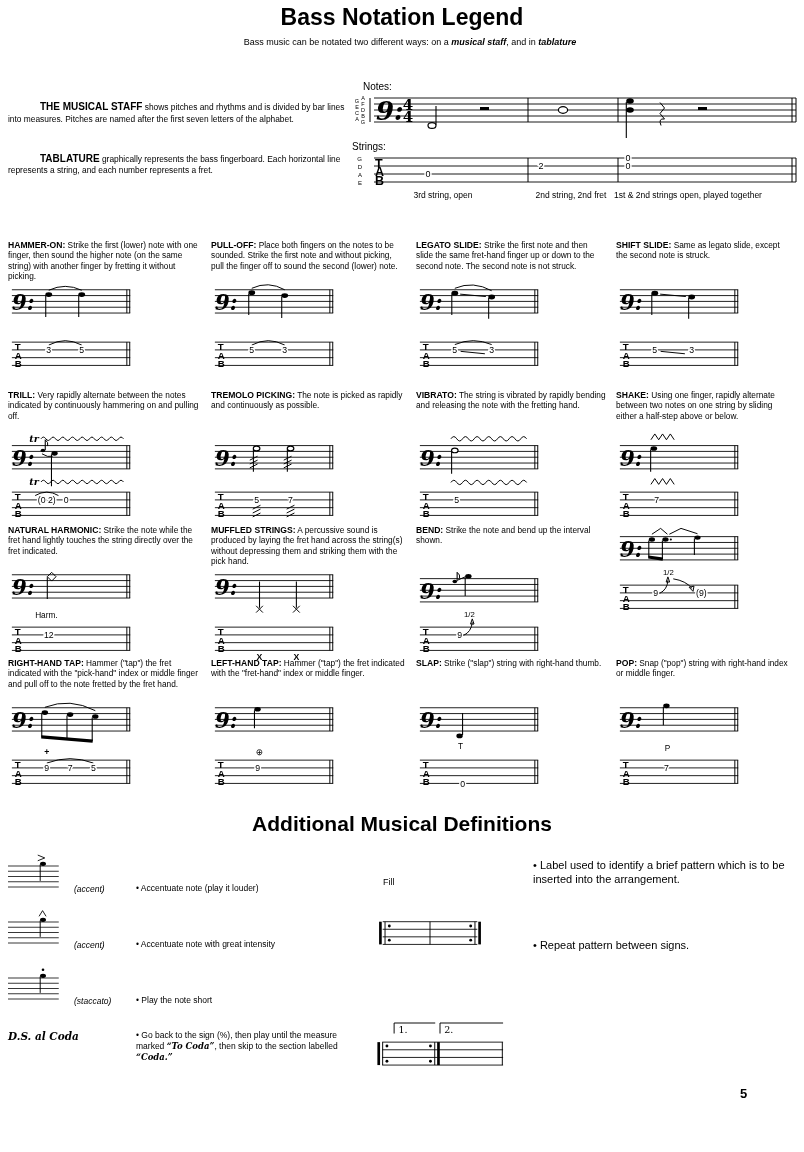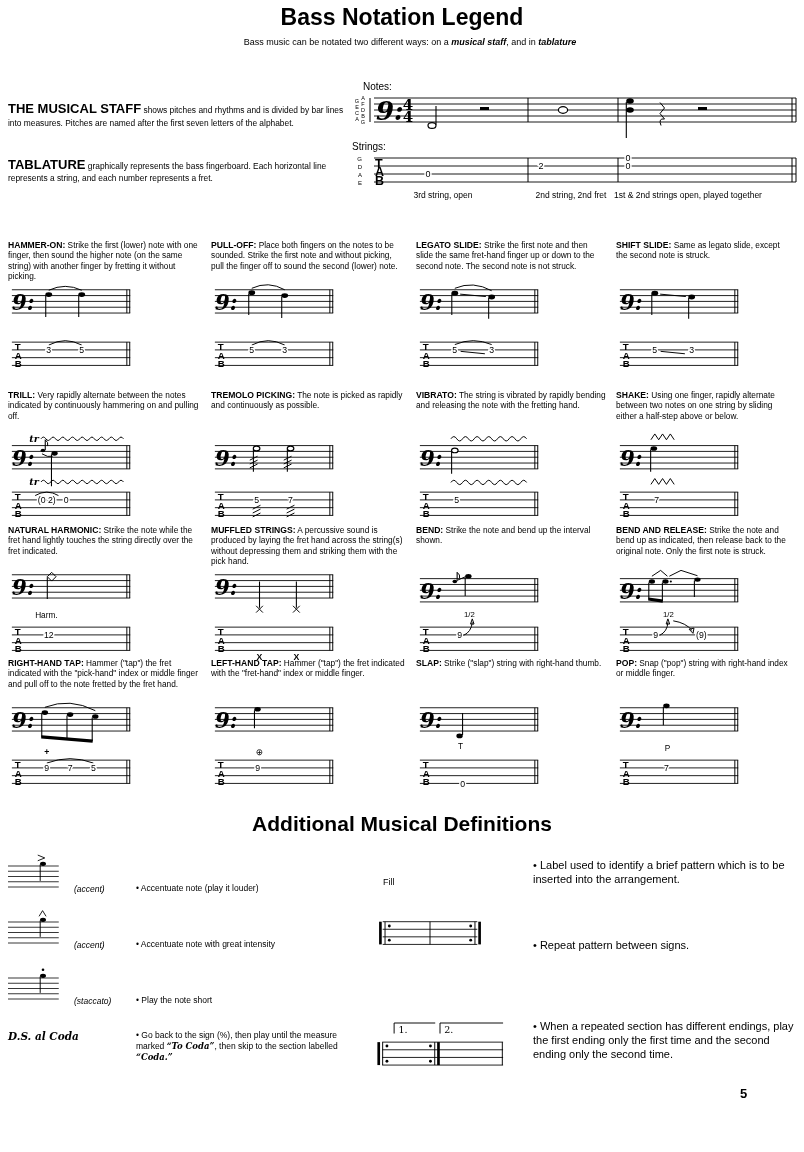--- a/index.html
+++ b/index.html
@@ -7,21 +7,21 @@
           font-family:"Liberation Sans",sans-serif; color:#000; margin:0 auto; overflow:hidden; }
 
   .title { position:absolute; top:4px; left:0; width:100%; text-align:center;
            font-size:23px; font-weight:bold; }
   .subtitle { position:absolute; top:37px; left:8px; width:100%; text-align:center; font-size:9px; }
   .subtitle .it { font-style:italic; font-weight:bold; }
 
   .intro-left { position:absolute; left:8px; top:100px; width:344px; font-size:8.4px; line-height:1.35; }
   .intro-left p { margin:0; }
   .intro-left p + p { margin-top:27px; }
-  .intro-left b { font-size:13px; }
+  .intro-left b { font-size:10px;margin-left:32px; }
 
   .intro-right { position:absolute; left:350px; top:80px; }
 
   .grid { position:absolute; left:8px; top:240px; width:792px; display:grid;
           grid-template-columns:203px 205px 200px 184px;
           grid-template-rows:150px 135px 133px 137px; }
   .cell .desc { margin:0 0 2px 0; height:40px; font-size:8.3px; line-height:1.22; padding-right:10px; }
   .cell .desc b { font-size:8.6px; }
   .cell svg { display:block; }
 
@@ -362,21 +362,20 @@
         <text class="tabl" x="5" y="70.5">T</text>
         <text class="tabl" x="5" y="79">A</text>
         <text class="tabl" x="5" y="87.5">B</text>
         <text class="fret" x="43" y="73.5">9</text>
         <path d="M47,70.5 Q55,67 56,57"></path>
         <path d="M54.2,58.8 L57.8,58.8 L56,53.5 Z" fill="#000" stroke="none"></path>
       </svg>
     </div>
 
     <div class="cell">
-      <p class="desc"><b>BEND AND RELEASE:</b><span> Strike the note and bend up as indicated, then release back to the original note. Only the first note is struck.</span></p>
       <svg width="130" height="97" viewBox="0 0 130 100">
         <path d="M35,9.5 L44,3.5 L51,9.5 M53,9.5 L65,3.5 L82,9" stroke-width="1.1"></path>
         <path class="staff" d="M2,12 H124 M2,18 H124 M2,24 H124 M2,30 H124 M2,36 H124"></path>
         <path d="M120.5,12 V36 M123.5,12 V36"></path>
         <text class="clef" x="2" y="33">9:</text>
         <ellipse cx="35" cy="15" rx="3.2" ry="2.3"></ellipse>
           <path class="stem" d="M31.8,16 V33.5"></path>
         <ellipse cx="49" cy="15" rx="3.2" ry="2.3"></ellipse>
           <path class="stem" d="M45.8,16 V35"></path>
         <path class="beam" d="M31.3,33 L46.3,35.2"></path>
@@ -560,19 +559,18 @@
             <path d="M8,24 V48"></path>
         <circle cx="12.5" cy="28" r="1.5"></circle>
             <circle cx="12.5" cy="44" r="1.5"></circle>
         <circle cx="58" cy="28" r="1.5"></circle>
             <circle cx="58" cy="44" r="1.5"></circle>
         <path d="M62.5,24 V48"></path>
             <rect x="65" y="24" width="2.8" height="24"></rect>
         <path d="M133.2,24 V48" stroke-width="1.4"></path>
       </svg>
         </div>
-      <div class="dt2">•  When a repeated section has different endings, play the first ending only the first time and the second ending only the second time.</div>
     </div>
   </div>
 
   <div class="pageno">5</div>
 
 </div>
 
 </body></html>

